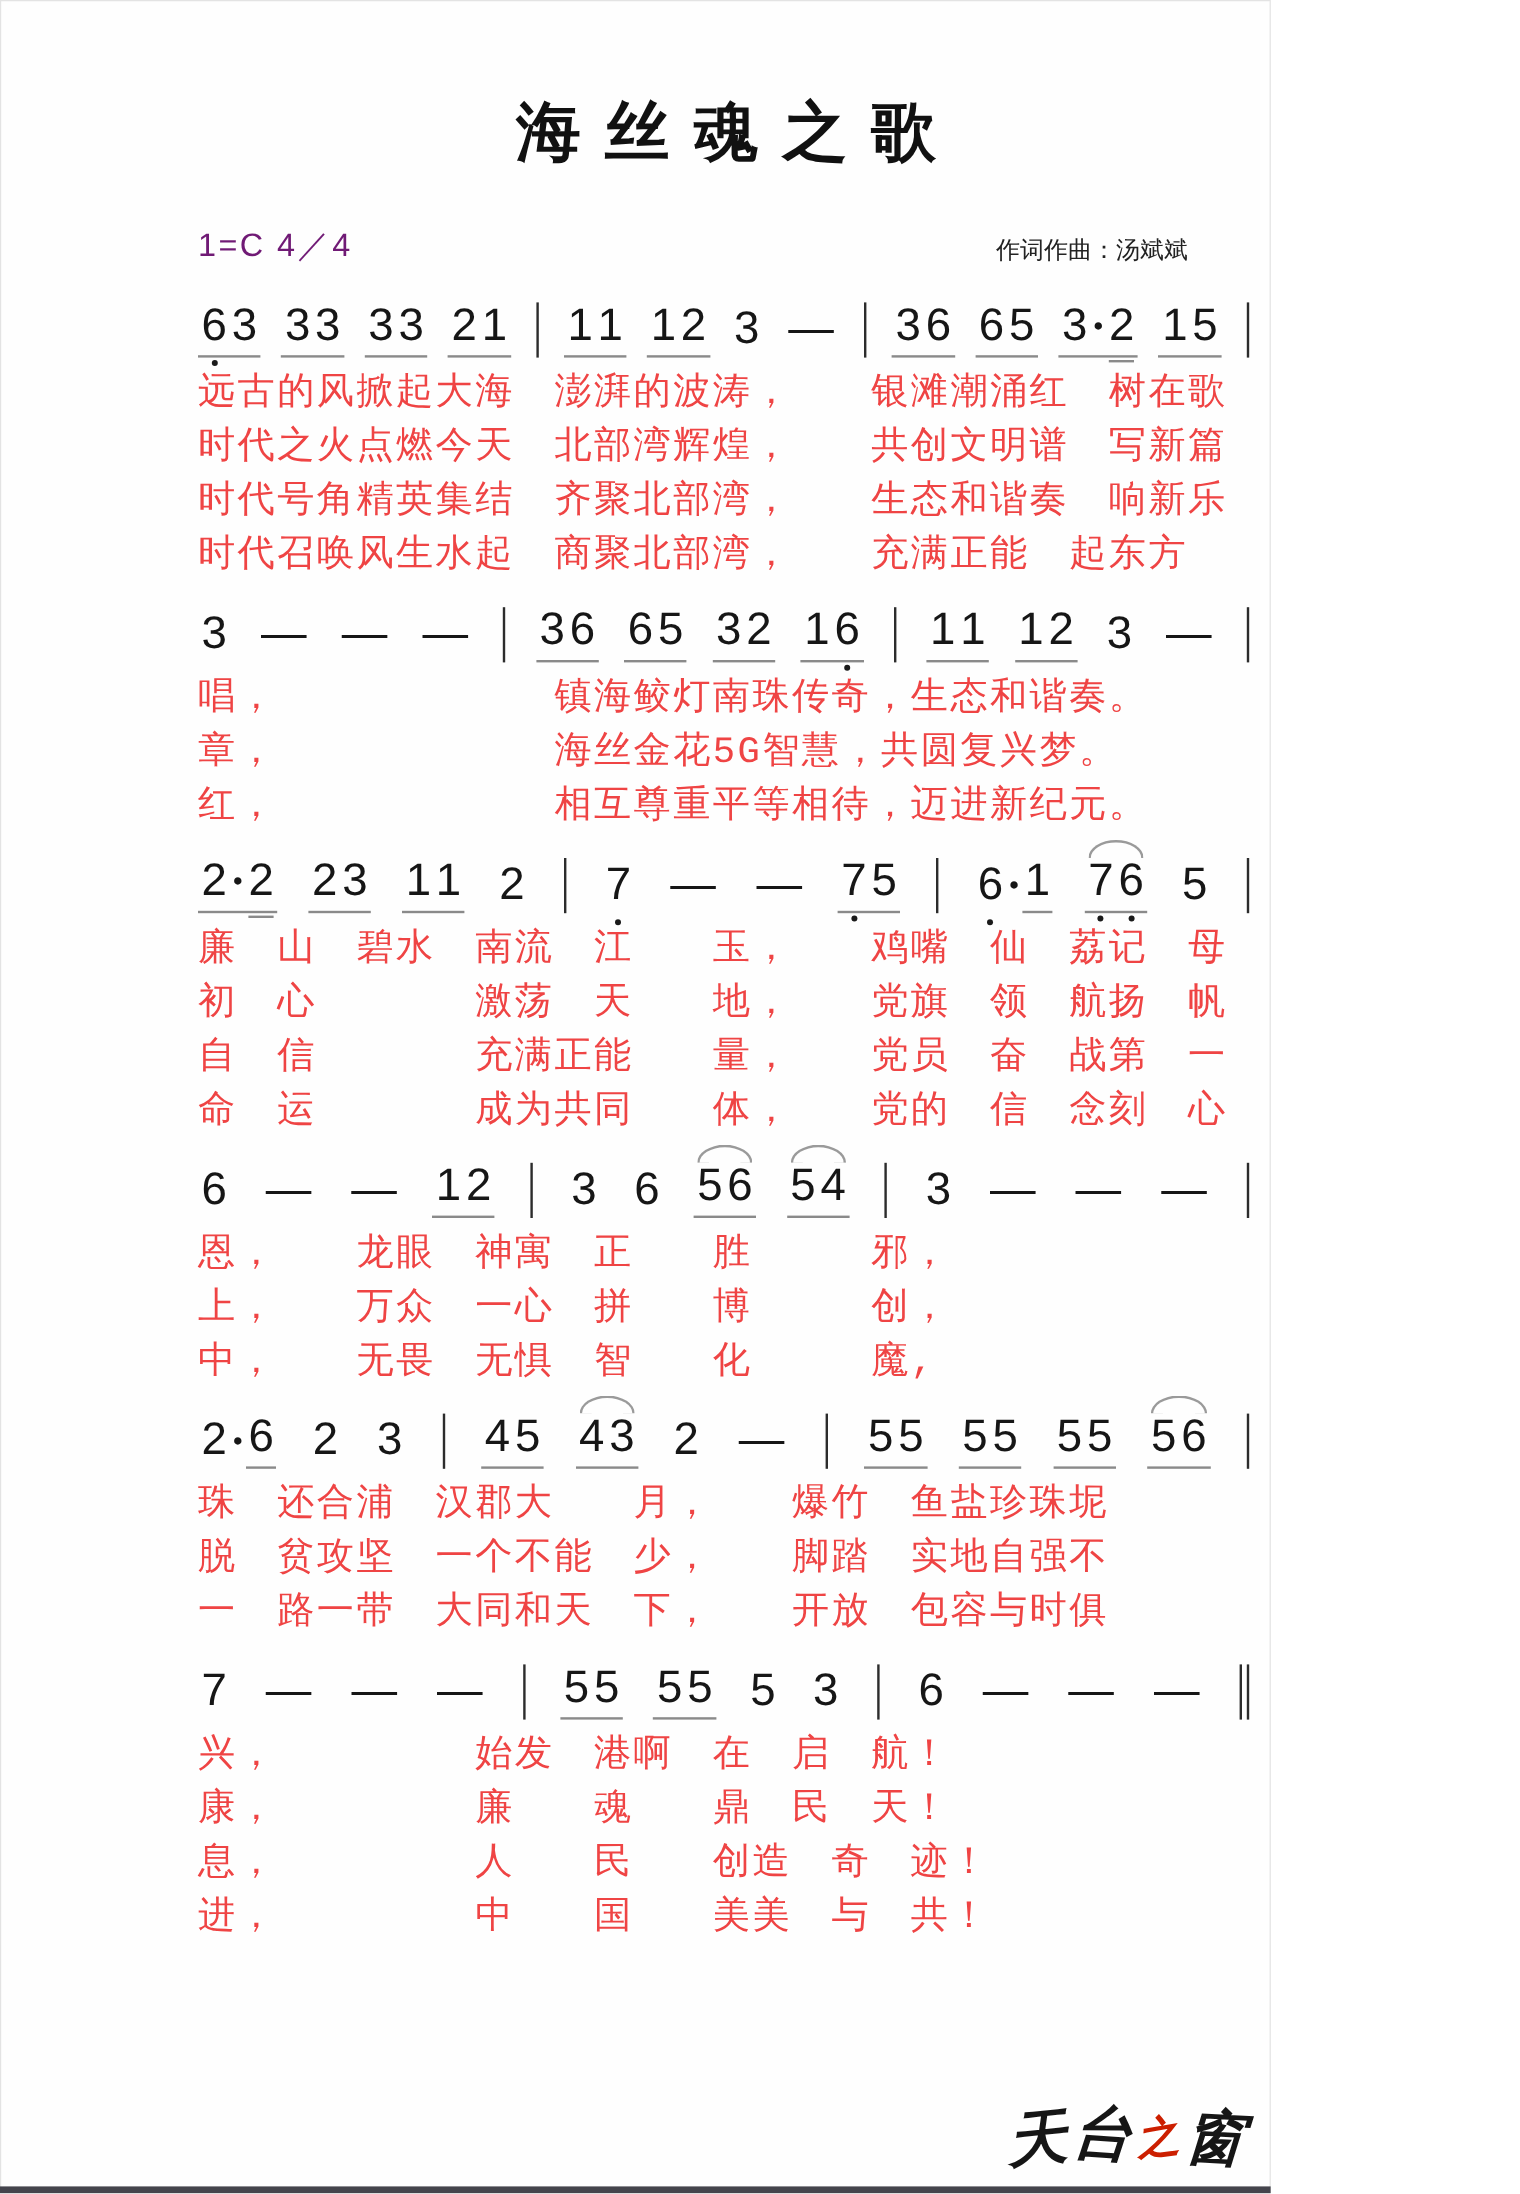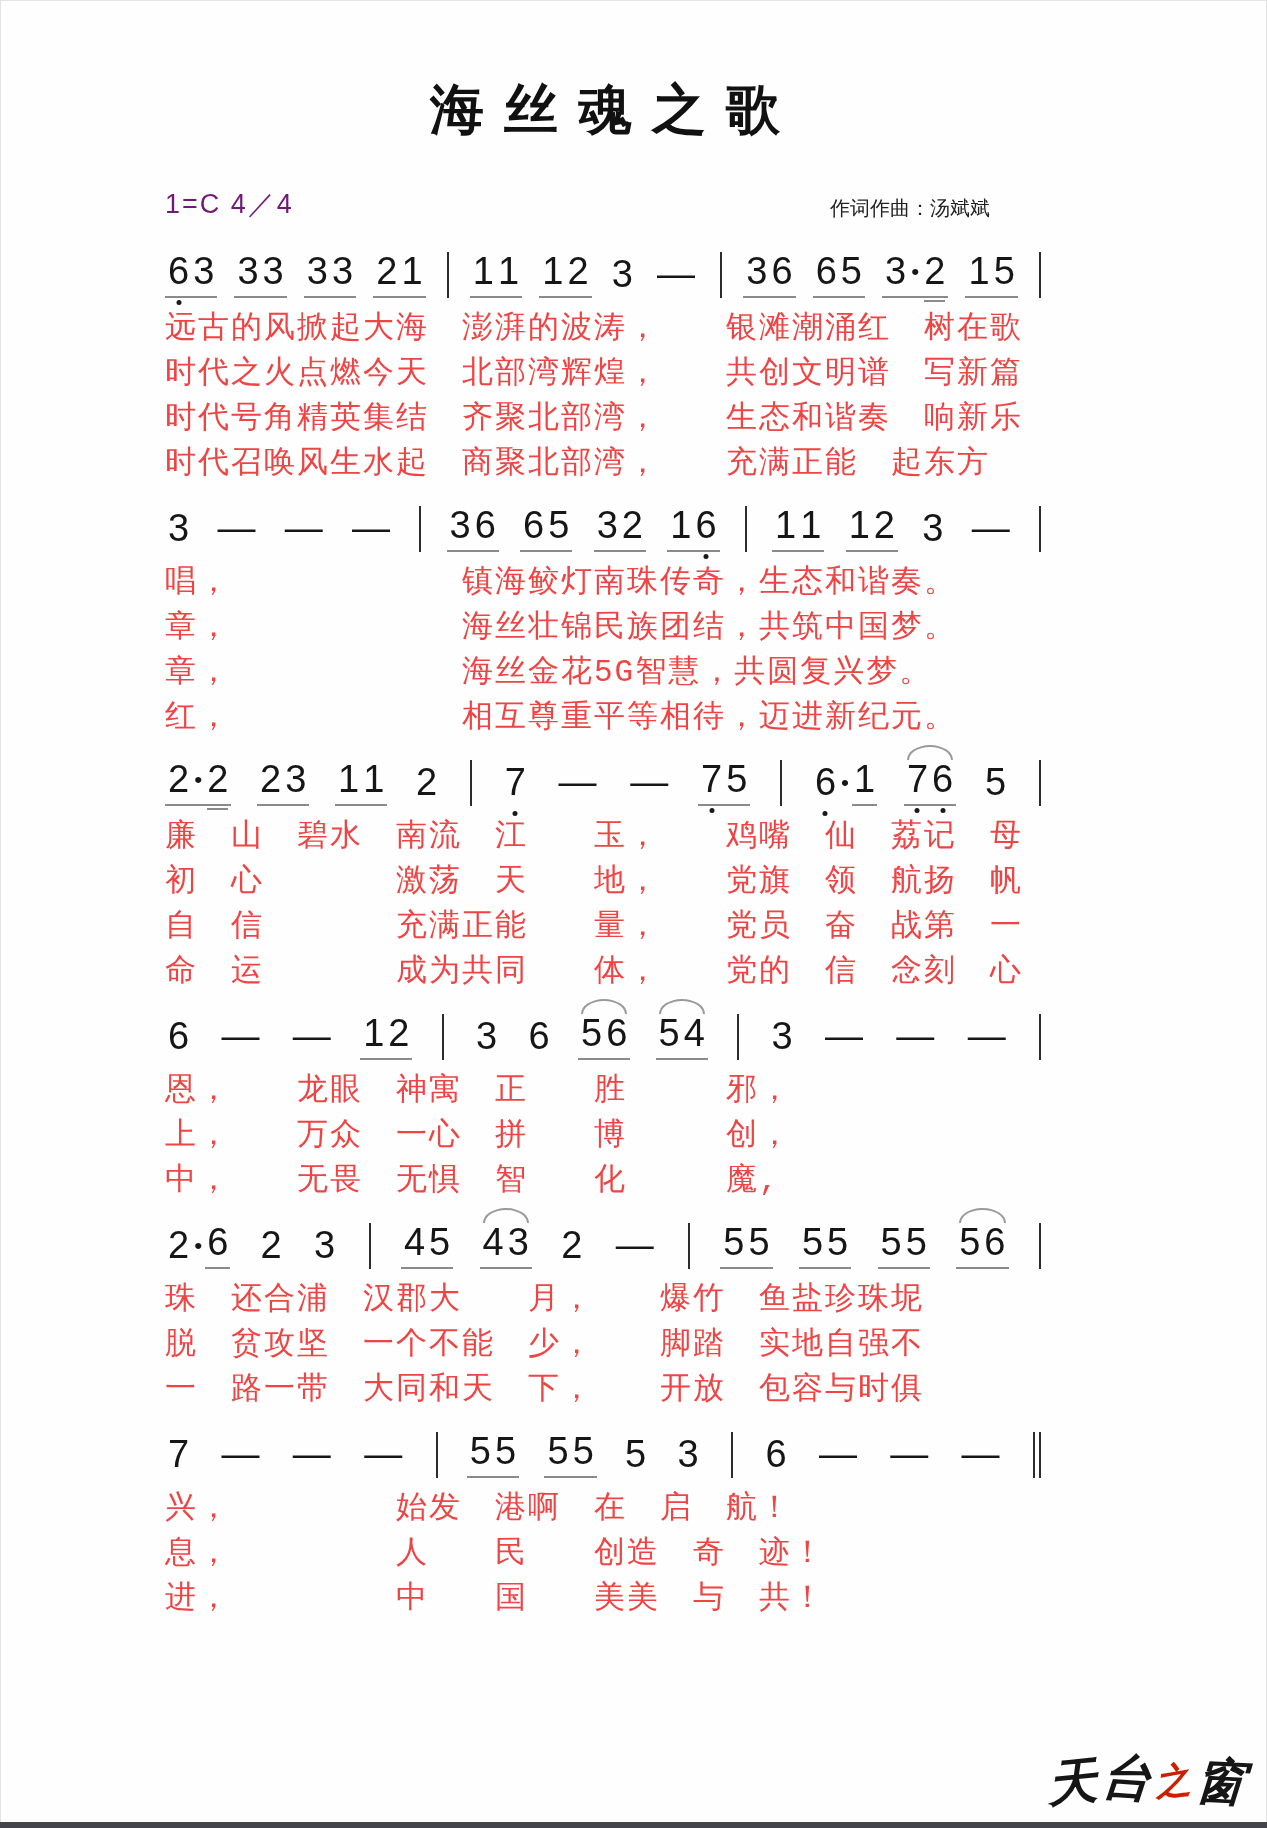--- a/index.html
+++ b/index.html
@@ -1,16 +1,16 @@
 <!DOCTYPE html>
 <html><head>
 <meta charset="utf-8">
 <style>
   html,body{margin:0;padding:0;background:#fff;}
-  .page{position:relative;width:1267px;height:1828px;background:#fefefe;
+  .page{position:relative;width:1059px;height:1828px;background:#fefefe;
         font-family:"Liberation Sans",sans-serif;overflow:hidden;
         box-shadow:inset 0 0 0 1px #e3e3e3;}
   .content{position:absolute;left:165px;top:0;width:880px;}
 
   .title{margin-top:74px;text-align:center;font-size:54px;font-weight:bold;
          letter-spacing:20px;padding-left:20px;color:#111;
          font-family:"DejaVu Sans",sans-serif;}
   .meta{display:flex;justify-content:space-between;align-items:flex-end;margin-top:26px;}
   .key{font-size:27px;color:#701a75;letter-spacing:2px;}
   .credit{font-size:20px;color:#222;font-family:"Liberation Serif",serif;padding-right:55px;margin-top:22px;}
@@ -162,21 +162,20 @@
             <span class="group">
               <span class="cell">3</span>
             </span>
             <span class="group">
               <span class="cell dashchar">—</span>
             </span>
             <span class="bar"></span>
           </div>
           <div class="lyrics">
             <div class="lyric-row">唱，　　　　　　　镇海鲛灯南珠传奇，生态和谐奏。</div>
-            <div class="lyric-row">章，　　　　　　　海丝壮锦民族团结，共筑中国梦。</div>
             <div class="lyric-row">章，　　　　　　　海丝金花5G智慧，共圆复兴梦。</div>
             <div class="lyric-row">红，　　　　　　　相互尊重平等相待，迈进新纪元。</div>
           </div>
         </div>
         <div class="system">
           <div class="notation-line">
             <span class="group g-u1">
               <span class="cell">2</span>
               <span class="cell dotchar">•</span>
               <span class="cell c-u2">2</span>
@@ -371,20 +370,21 @@
             <span class="group">
               <span class="cell dashchar">—</span>
             </span>
             <span class="group">
               <span class="cell dashchar">—</span>
             </span>
             <span class="bar final"></span>
           </div>
           <div class="lyrics">
             <div class="lyric-row">兴，　　　　　始发　港啊　在　启　航！</div>
+            <div class="lyric-row">康，　　　　　廉　　魂　　鼎　民　天！</div>
             <div class="lyric-row">息，　　　　　人　　民　　创造　奇　迹！</div>
             <div class="lyric-row">进，　　　　　中　　国　　美美　与　共！</div>
           </div>
         </div>
       </div>
   </div>
   <div class="watermark"><span class="wm-0" style="color: rgb(22, 22, 22);">天</span><span class="wm-1" style="color: rgb(22, 22, 22);">台</span><span class="wm-2" style="color: rgb(204, 31, 0);">之</span><span class="wm-3" style="color: rgb(22, 22, 22);">窗</span></div>
   <div class="bottom-border"></div>
 </div>
 

